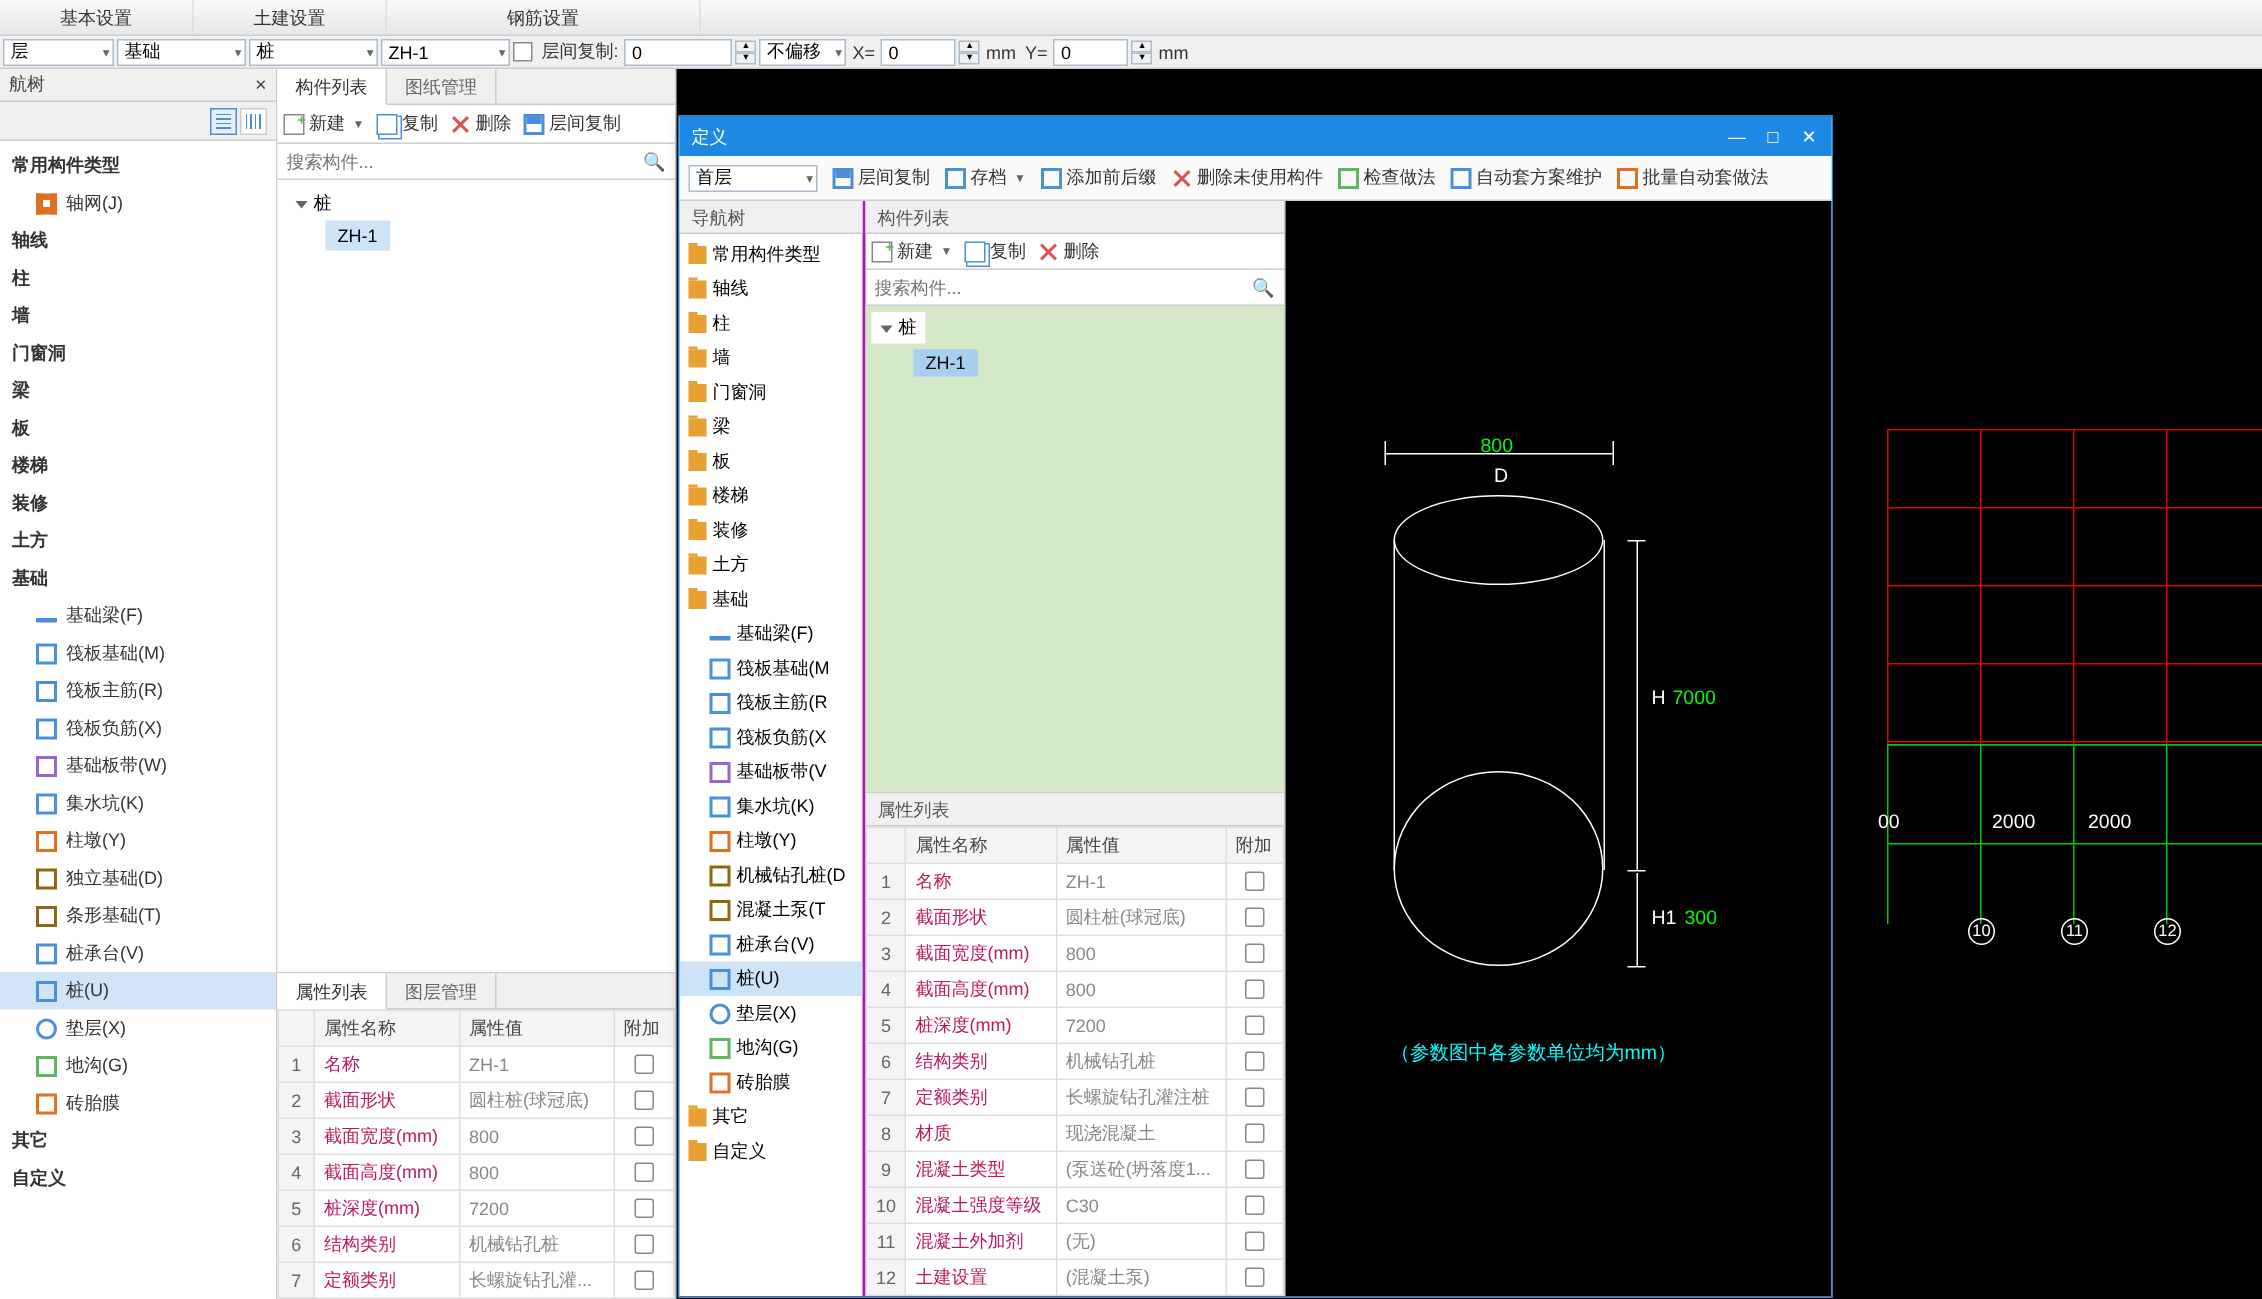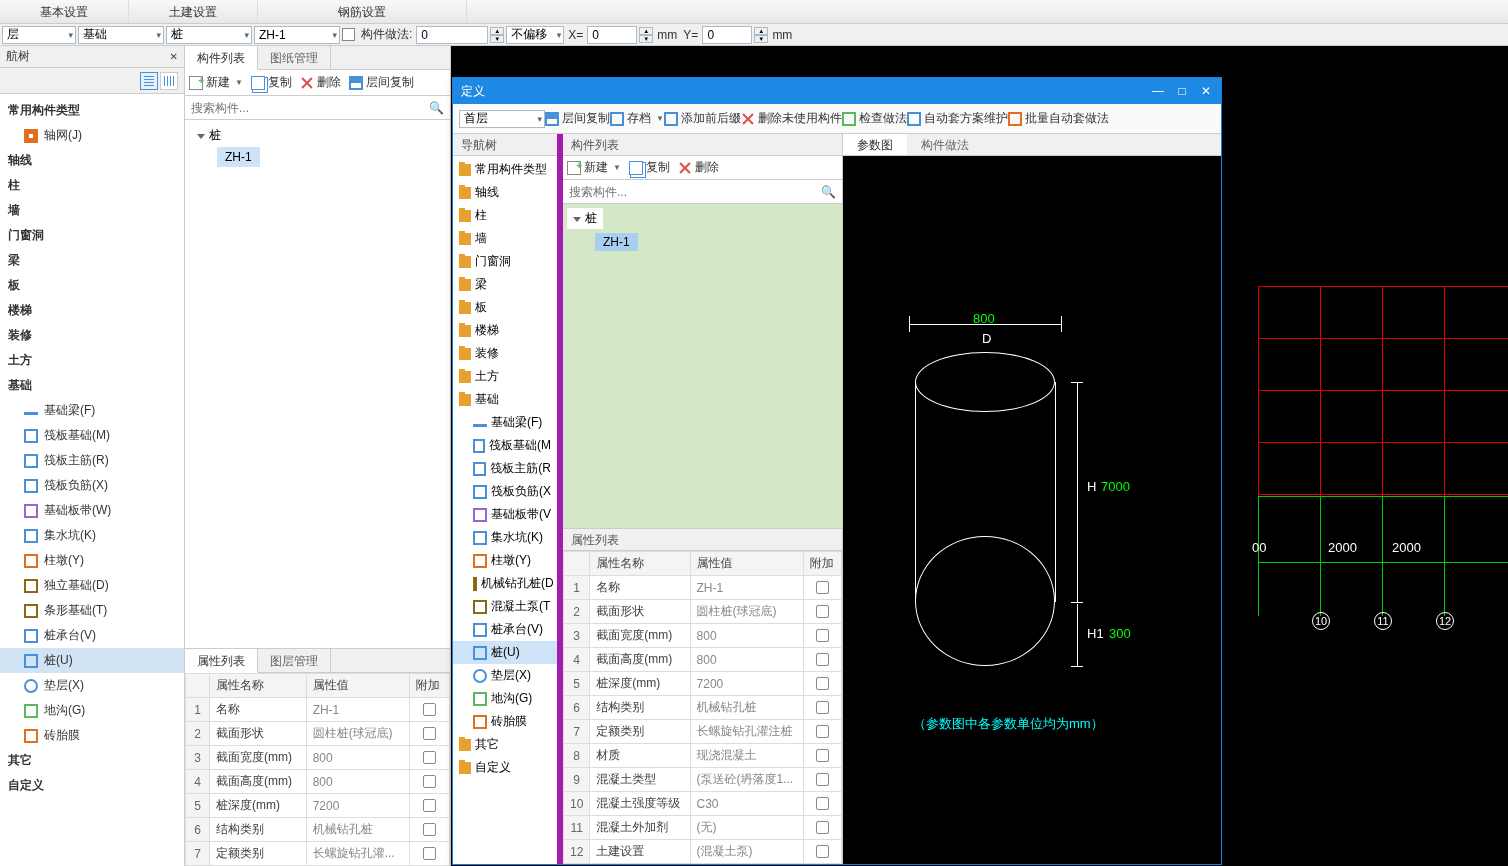--- a/index.html
+++ b/index.html
@@ -58,37 +58,37 @@
 .tree-node{padding:3px 8px}
 .tree-caret{display:inline-block;width:0;height:0;border-left:4px solid transparent;border-right:4px solid transparent;border-top:5px solid #666;margin-right:4px}
 .tree-item{padding:3px 8px 3px 28px}
 .tree-item.hl{background:#cde3f8;display:inline-block;margin-left:28px;padding:3px 8px}
 .props-panel{border-top:1px solid #ccc;display:flex;flex-direction:column}
 .prop-tabs{height:24px;background:#f0f0f0;display:flex;border-bottom:1px solid #ccc}
 .prop-table{width:100%;border-collapse:collapse}
 .prop-table th,.prop-table td{border:1px solid #ddd;padding:3px 6px;text-align:left;font-weight:normal}
 .prop-table th{background:#f4f4f4;color:#444}
 .prop-table td.num{background:#f4f4f4;text-align:center;width:24px;color:#666}
-.prop-table td.name{color:#404040}
+.prop-table td.name{color:#be185d}
 .prop-table td.val{color:#888}
 .prop-chk{width:13px;height:13px;border:1px solid #888;border-radius:2px;display:block;margin:auto}
 .canvas{flex:1;background:#000;position:relative}
 .grid-red{position:absolute;right:0;top:240px;width:250px;height:210px}
 .grid-red div{position:absolute;background:#d00}
 .grid-green{position:absolute;right:0;top:450px;width:250px;height:180px}
 .grid-green .gl{position:absolute;background:#0c0}
 .grid-green .gt{position:absolute;color:#fff;font-size:13px}
 .grid-green .gc{position:absolute;width:18px;height:18px;border:1px solid #fff;border-radius:50%;color:#fff;text-align:center;line-height:16px;font-size:11px}
 .dialog{position:absolute;left:452px;top:77px;width:770px;height:788px;background:#fff;border:1px solid #1e7dd4;box-shadow:2px 2px 8px rgba(0,0,0,.3);display:flex;flex-direction:column}
 .dlg-title{height:26px;background:#1e88e5;color:#fff;display:flex;align-items:center;padding:0 8px;justify-content:space-between}
 .dlg-ctrls{display:flex;gap:10px}
 .dlg-ctrls span{width:14px;text-align:center}
-.dlg-tb{height:30px;border-bottom:1px solid #ccc;display:flex;align-items:center;padding:0 6px;background:#fafafa}
+.dlg-tb{height:30px;border-bottom:1px solid #ccc;display:flex;align-items:center;gap:10px;padding:0 6px;background:#fafafa}
 .dlg-body{flex:1;display:flex;overflow:hidden}
-.dlg-nav{width:110px;border-right:6px solid #a21caf;display:flex;flex-direction:column}
+.dlg-nav{width:124px;border-right:2px solid #a21caf;display:flex;flex-direction:column}
 .dlg-nav-hdr{height:22px;background:#f0f0f0;border-bottom:1px solid #ccc;padding:3px 8px;color:#555}
 .dlg-nav-tree{flex:1;overflow:auto;padding:2px 0}
 .dlg-nav-item{padding:3px 6px 3px 20px;display:flex;align-items:center;gap:4px;white-space:nowrap;overflow:hidden}
 .dlg-nav-item.cat{padding-left:6px;font-weight:normal}
 .dlg-nav-item.sel{background:#cde3f8}
 .fold-ico{width:12px;height:12px;display:inline-block;background:#e8a030;position:relative}
 .fold-ico::before{content:"";position:absolute;top:-2px;left:0;width:6px;height:2px;background:#e8a030}
 .dlg-mid{width:280px;border-right:1px solid #ccc;display:flex;flex-direction:column}
 .green-area{background:#d4e8c8;flex:1;min-height:300px;padding:4px}
 .dlg-mid-bot{flex:1;display:flex;flex-direction:column;border-top:1px solid #ccc}
@@ -112,21 +112,21 @@
   <div class="ribbon-tab">土建设置</div>
   <div class="ribbon-tab" style="padding:4px 80px">钢筋设置</div>
 </div>
 
 <div class="toolbar">
   <div class="combo" style="min-width:74px">层</div>
   <div class="combo" style="min-width:86px">基础</div>
   <div class="combo" style="min-width:86px">桩</div>
   <div class="combo" style="min-width:86px">ZH-1</div>
   <span class="chk"></span>
-  <span class="tlabel">构件做法:</span>
+  <span class="tlabel">层间复制:</span>
   <input class="tinput" style="width: 72px;" value="0">
   <div class="spinner">
       <span>▴</span>
       <span>▾</span>
     </div>
   <div class="combo" style="min-width:50px">不偏移</div>
   <span class="tlabel">X=</span>
   <input class="tinput" style="width: 50px;" value="0">
   <div class="spinner">
       <span>▴</span>
@@ -661,24 +661,20 @@
                 <td class="val">(混凝土泵)</td>
                 <td>
                   <span class="prop-chk"></span>
                 </td>
               </tr>
             </tbody>
         </table>
       </div>
     </div>
     <div class="dlg-right">
-      <div class="dlg-right-tabs">
-        <div class="dlg-right-tab active">参数图</div>
-        <div class="dlg-right-tab">构件做法</div>
-      </div>
       <div class="diagram">
         <div class="diag-txt" style="left:130px;top:155px">800</div>
         <div class="diag-txt w" style="left:139px;top:175px">D</div>
         <div class="diag-line" style="left:66px;top:168px;width:152px;height:1px"></div>
         <div class="diag-line" style="left:66px;top:160px;width:1px;height:16px"></div>
         <div class="diag-line" style="left:218px;top:160px;width:1px;height:16px"></div>
         <div class="diag-ellipse" style="left:72px;top:196px;width:140px;height:60px"></div>
         <div class="diag-line" style="left:72px;top:226px;width:1px;height:220px"></div>
         <div class="diag-line" style="left:212px;top:226px;width:1px;height:220px"></div>
         <div class="diag-ellipse" style="left:72px;top:380px;width:140px;height:130px"></div>

